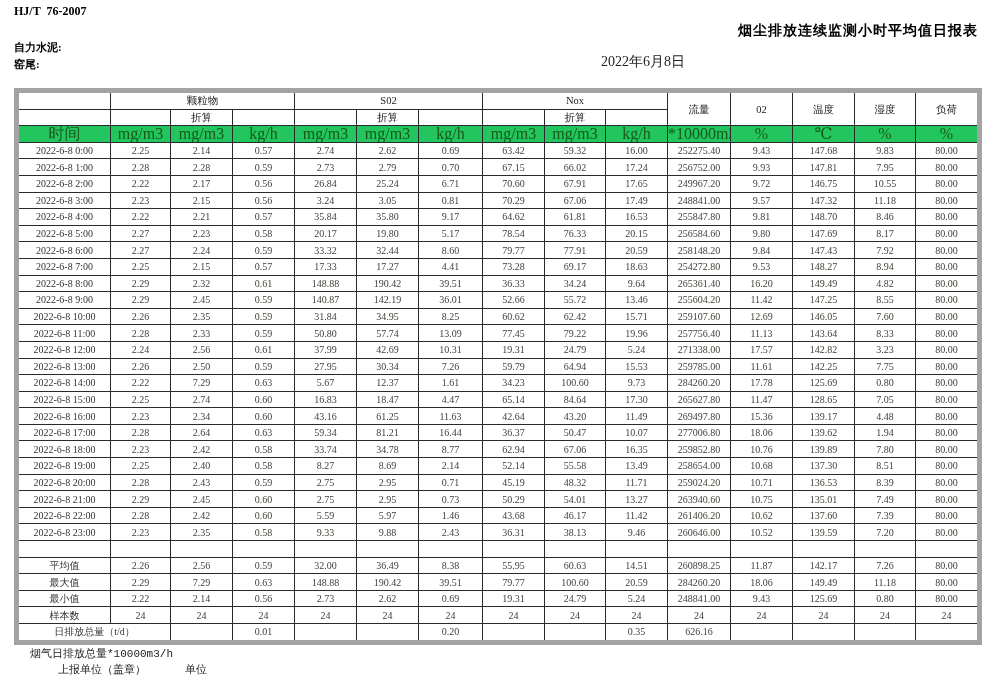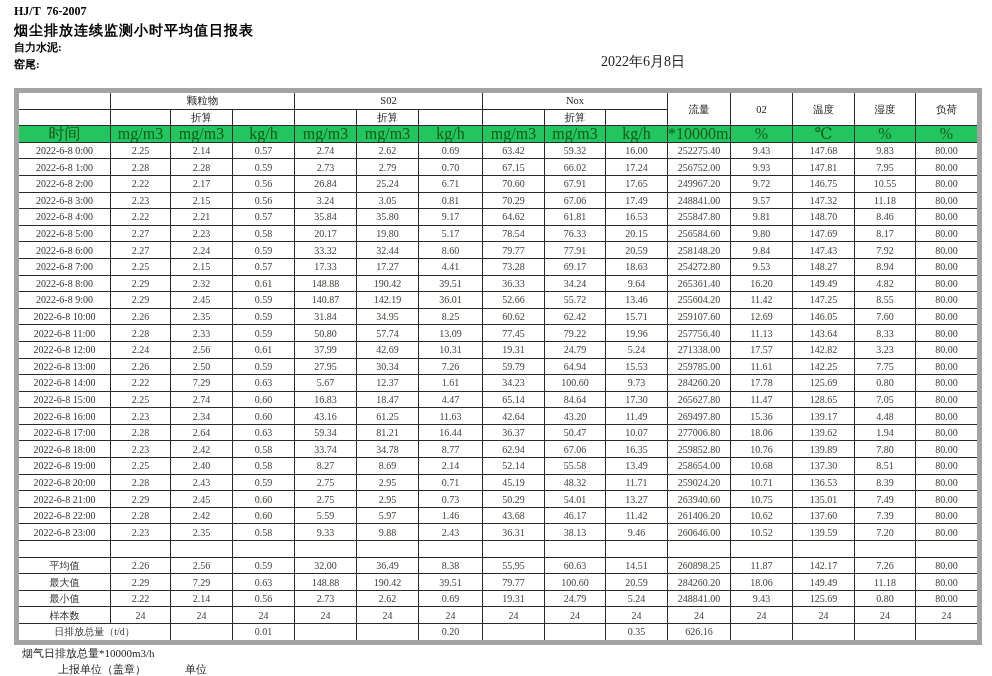--- a/index.html
+++ b/index.html
@@ -2,42 +2,42 @@
 <html><head>
 <meta charset="utf-8">
 <style>
   html,body{margin:0;padding:0;}
   body{
     width:992px;height:676px;background:#ffffff;overflow:hidden;position:relative;
     font-family:"Liberation Serif","DejaVu Serif",serif;
     color:#333;
   }
   .std{position:absolute;left:14px;top:4px;font-size:12px;font-weight:bold;color:#000;white-space:pre;}
-  .title{position:absolute;left:14px;top:22px;width:964px;text-align:left;font-size:14px;font-weight:bold;color:#000;letter-spacing:1px;}
+  .title{position:absolute;left:14px;top:22px;width:964px;text-align:right;font-size:14px;font-weight:bold;color:#000;letter-spacing:1px;}
   .company{position:absolute;left:14px;top:40px;font-size:11px;font-weight:bold;color:#000;}
   .site{position:absolute;left:14px;top:57px;font-size:11px;font-weight:bold;color:#000;}
   .date{position:absolute;left:601px;top:53px;font-size:14px;color:#222;}
 
   table.rpt{
     position:absolute;left:14px;top:88px;
     border-collapse:collapse;table-layout:fixed;width:964px;
     font-size:10px;color:#44403a;
   }
   table.rpt td{
     border:1px solid #2a2a2a;height:15.6px;line-height:11px;
     text-align:center;vertical-align:middle;padding:0;overflow:hidden;white-space:nowrap;
   }
   table.rpt{border:5px solid #a3a3a3;}
   td.hdr{color:#222;font-size:10.5px;}
   tr.green td{background:#22c55e;color:#175917;font-size:16px;}
   td.lbl{color:#333;}
   td.left{text-align:left;padding-left:4px;margin-left:36px;}
   td.o2low{vertical-align:bottom;padding-bottom:1px;}
 
-  .foot1{position:absolute;left:22px;top:646px;font-size:11px;color:#222;}
+  .foot1{position:absolute;left:30px;top:646px;font-size:11px;color:#222;font-family:Liberation Mono, monospace;}
   .foot2{position:absolute;left:14px;top:662px;font-size:11px;color:#222;margin-left:44px;}
   .foot3{position:absolute;left:185px;top:662px;font-size:11px;color:#222;}
 </style>
 </head>
 <body>
 
 <div class="std">HJ/T  76-2007</div>
 <div class="title">烟尘排放连续监测小时平均值日报表</div>
 <div class="company">自力水泥:</div>
 <div class="site">窑尾:</div>

